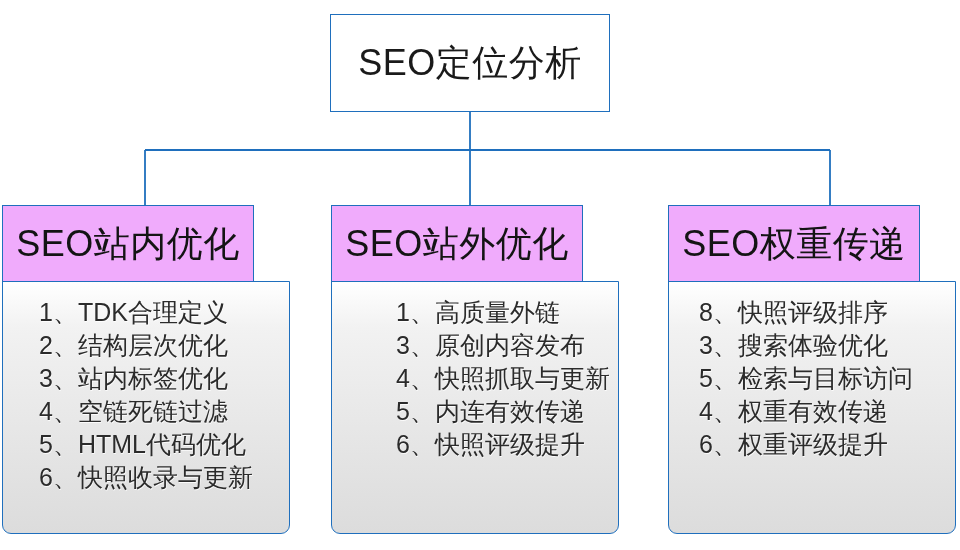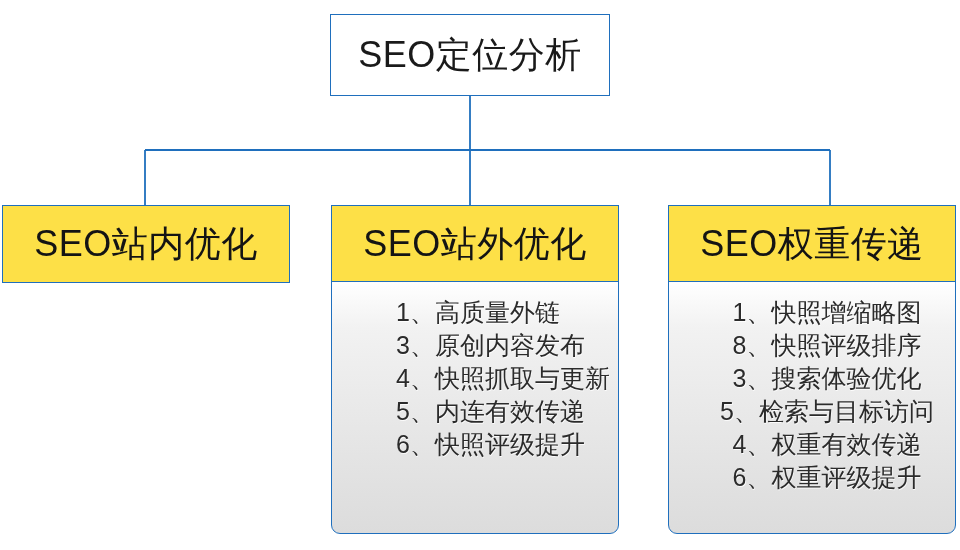--- a/index.html
+++ b/index.html
@@ -29,21 +29,21 @@
     height: 550px;
     pointer-events: none;
   }
 
   
   .root-box {
     position: absolute;
     left: 330px;
     top: 14px;
     width: 280px;
-    height: 82px;
+    height: 98px;
     box-sizing: border-box;
     border: 1.6px solid #1f6fbd;
     background: #ffffff;
     display: flex;
     align-items: center;
     justify-content: center;
   }
   .root-label {
     font-size: 36px;
     color: #1a1a1a;
@@ -52,28 +52,28 @@
   }
 
   
   .column {
     position: absolute;
     top: 205px;
     width: 288px;
   }
   .column.c0 { left: 2px; }
   .column.c1 { left: 331px; }
-  .column.c2 { left: 668px; text-align: center; }
+  .column.c2 { left: 668px; }
 
   .col-header {
     box-sizing: border-box;
-    width: 288px;
+    width: 252px;
     height: 78px;
     border: 1.6px solid #1f6fbd;
-    background: #fde047;
+    background: #f0abfc;
     display: flex;
     align-items: center;
     justify-content: center;
   }
   .col-header-label {
     font-size: 36px;
     color: #141414;
     line-height: 1;
     letter-spacing: 0.5px;
   }
@@ -129,20 +129,30 @@
   </svg>
 
   <div class="root-box">
     <span class="root-label">SEO定位分析</span>
   </div>
 
   <div class="column c0">
     <div class="col-header">
       <span class="col-header-label">SEO站内优化</span>
     </div>
+    <div class="col-panel">
+      <ul class="col-list">
+        <li>1、TDK合理定义</li>
+        <li>2、结构层次优化</li>
+        <li>3、站内标签优化</li>
+        <li>4、空链死链过滤</li>
+        <li>5、HTML代码优化</li>
+        <li>6、快照收录与更新</li>
+      </ul>
+    </div>
   </div>
 
   <div class="column c1">
     <div class="col-header">
       <span class="col-header-label">SEO站外优化</span>
     </div>
     <div class="col-panel">
       <ul class="col-list">
         <li>1、高质量外链</li>
         <li>3、原创内容发布</li>
@@ -152,21 +162,20 @@
       </ul>
     </div>
   </div>
 
   <div class="column c2">
     <div class="col-header">
       <span class="col-header-label">SEO权重传递</span>
     </div>
     <div class="col-panel">
       <ul class="col-list">
-        <li>1、快照增缩略图</li>
         <li>8、快照评级排序</li>
         <li>3、搜索体验优化</li>
         <li>5、检索与目标访问</li>
         <li>4、权重有效传递</li>
         <li>6、权重评级提升</li>
       </ul>
     </div>
   </div>
 
 </div>

